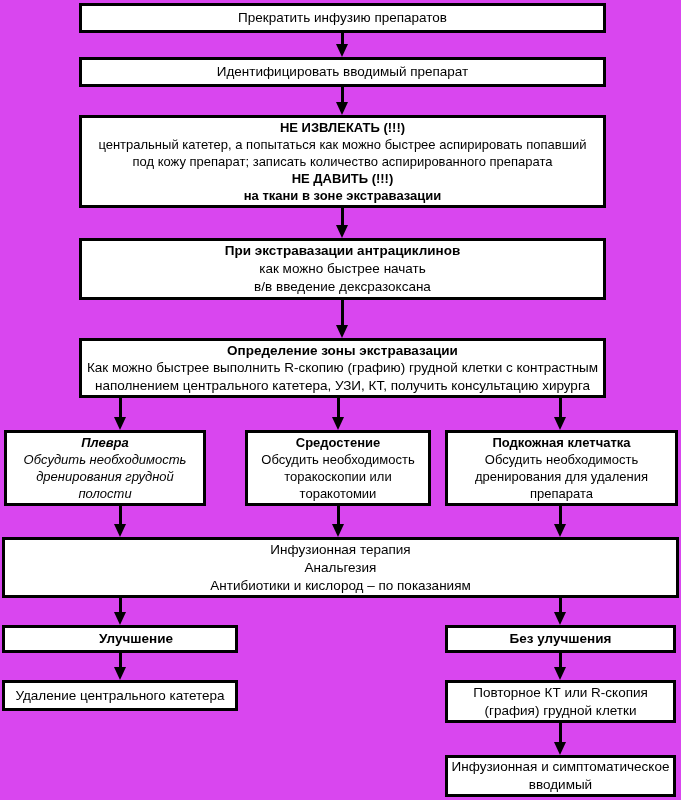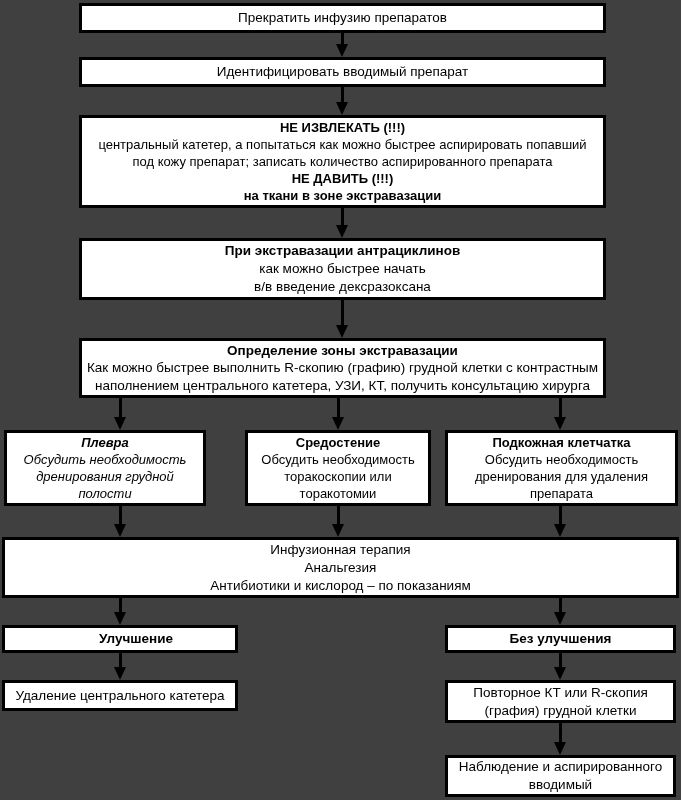--- a/index.html
+++ b/index.html
@@ -5,21 +5,21 @@
   * { margin: 0; padding: 0; box-sizing: border-box; }
   html, body { background: #ffffff; }
   body {
     width: 681px; height: 800px;
     font-family: "Liberation Sans", sans-serif;
     color: #000;
   }
   .canvas {
     position: relative;
     width: 681px; height: 800px;
-    background: #404040;
+    background: #d946ef;
     overflow: hidden;
   }
   .node {
     position: absolute;
     background: #ffffff;
     border: 3px solid #000000;
     display: flex;
     flex-direction: column;
     justify-content: center;
     align-items: center;
@@ -185,17 +185,17 @@
     <div>Повторное КТ или R-скопия</div>
     <div>(графия) грудной клетки</div>
   </div>
 
   <div class="arrow" style="left:553px; top:723px; height:32px;">
     <div class="stem"></div>
     <div class="head"></div>
   </div>
 
   <div class="node" style="left:445px; top:755px; width:231px; height:42px;">
-    <div>Наблюдение и аспирированного</div>
+    <div>Инфузионная и симптоматическое</div>
     <div>вводимый</div>
   </div>
 
 </div>
 
 </body></html>

